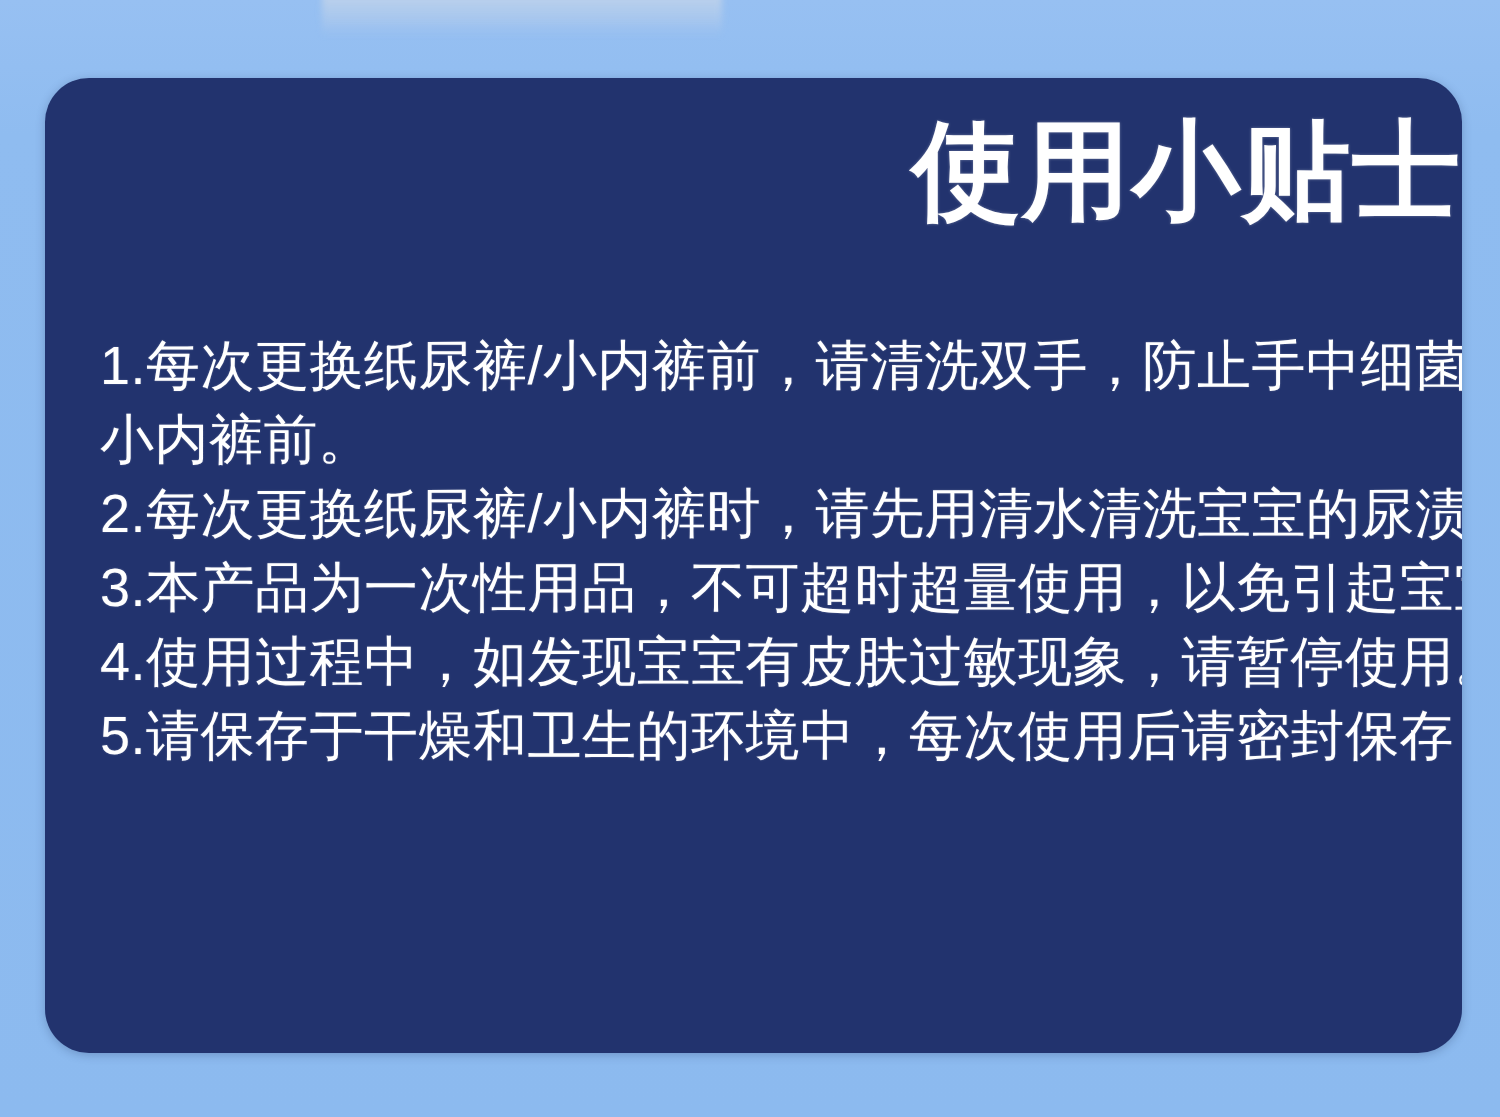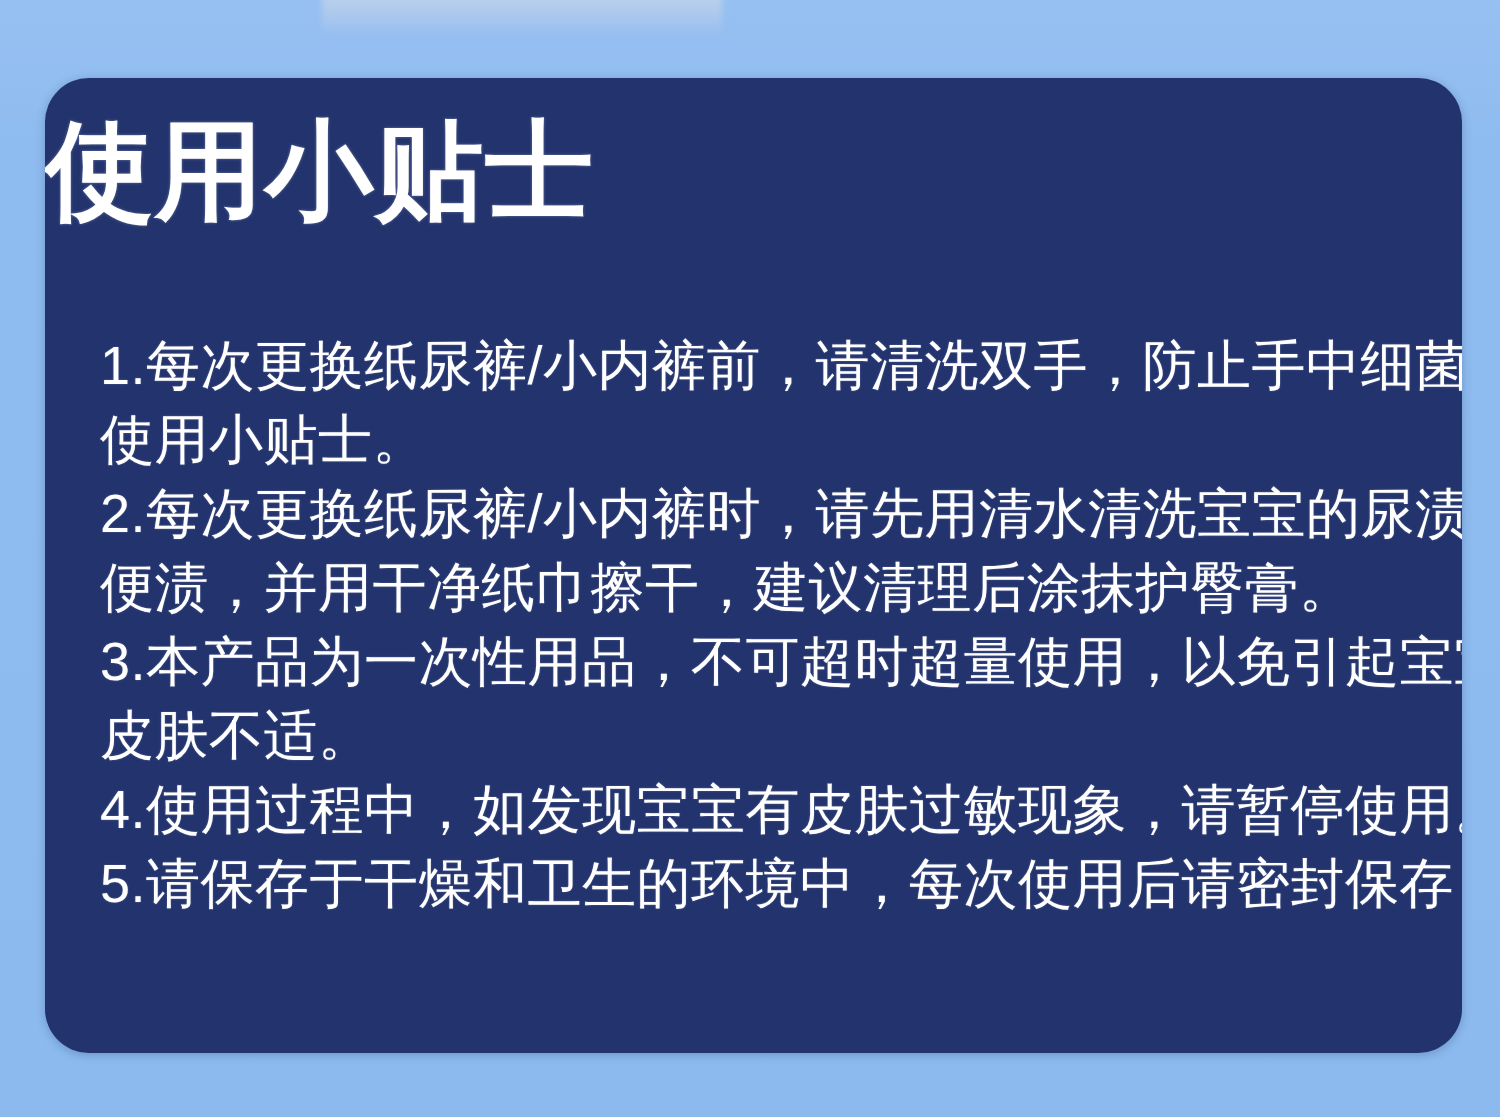--- a/index.html
+++ b/index.html
@@ -44,21 +44,21 @@
     border-radius: 44px;
     box-shadow: 0 2px 10px rgba(20,35,80,0.25);
     overflow: hidden;
   }
 
   .card-title {
     position: absolute;
     left: 0;
     top: 33px;
     width: 1417px;
-    text-align: left;
+    text-align: right;
     color: #ffffff;
     font-size: 108px;
     line-height: 1.12;
     font-weight: 700;
     letter-spacing: 2px;
     text-shadow: 0 0 3px rgba(255,255,255,0.35);
     white-space: nowrap;
   }
 
   .tips-list {
@@ -84,23 +84,21 @@
 <div id="page">
 
   <div class="top-haze"></div>
 
   <div class="card">
 
     <div class="card-title">使用小贴士</div>
 
     <div class="tips-list">
       <div class="tip-line">1.每次更换纸尿裤/小内裤前，请清洗双手，防止手中细菌污</div>
-      <div class="tip-line">使用小贴士。</div>
+      <div class="tip-line">小内裤前。</div>
       <div class="tip-line">2.每次更换纸尿裤/小内裤时，请先用清水清洗宝宝的尿渍或</div>
-      <div class="tip-line">便渍，并用干净纸巾擦干，建议清理后涂抹护臀膏。</div>
       <div class="tip-line">3.本产品为一次性用品，不可超时超量使用，以免引起宝宝</div>
-      <div class="tip-line">皮肤不适。</div>
       <div class="tip-line">4.使用过程中，如发现宝宝有皮肤过敏现象，请暂停使用。</div>
       <div class="tip-line">5.请保存于干燥和卫生的环境中，每次使用后请密封保存，</div>
     </div>
 
   </div>
 </div>
 
 </body></html>

